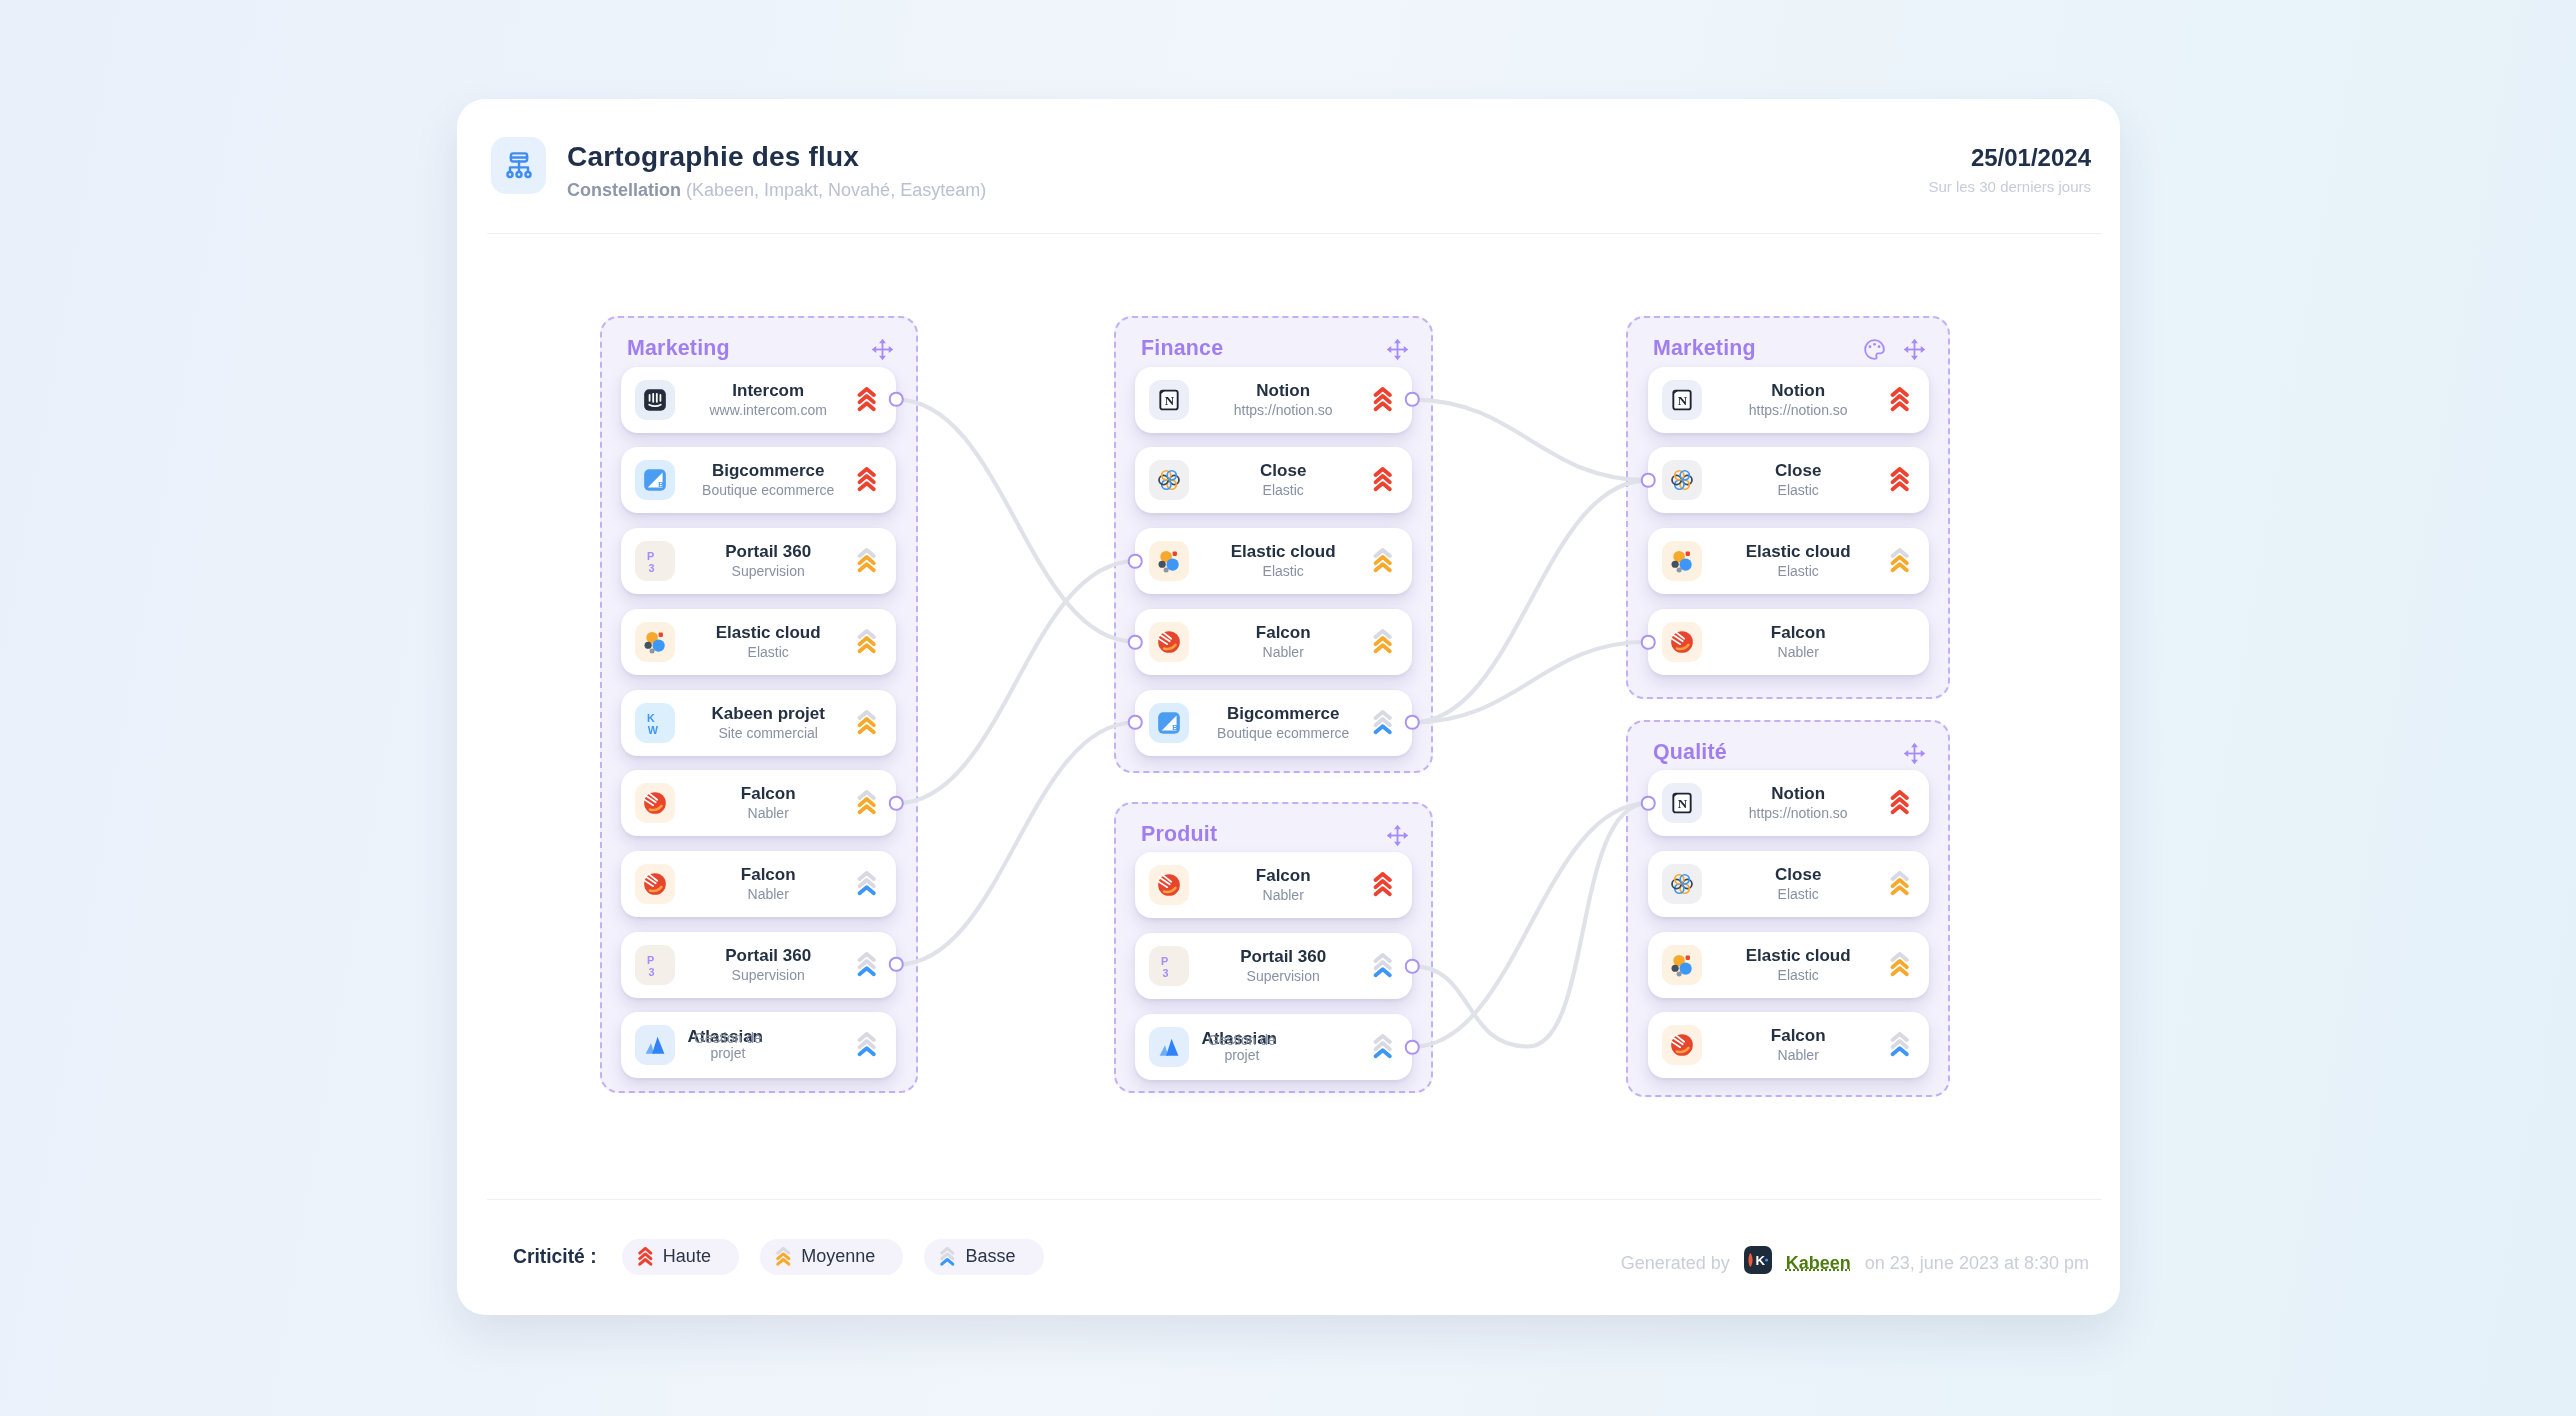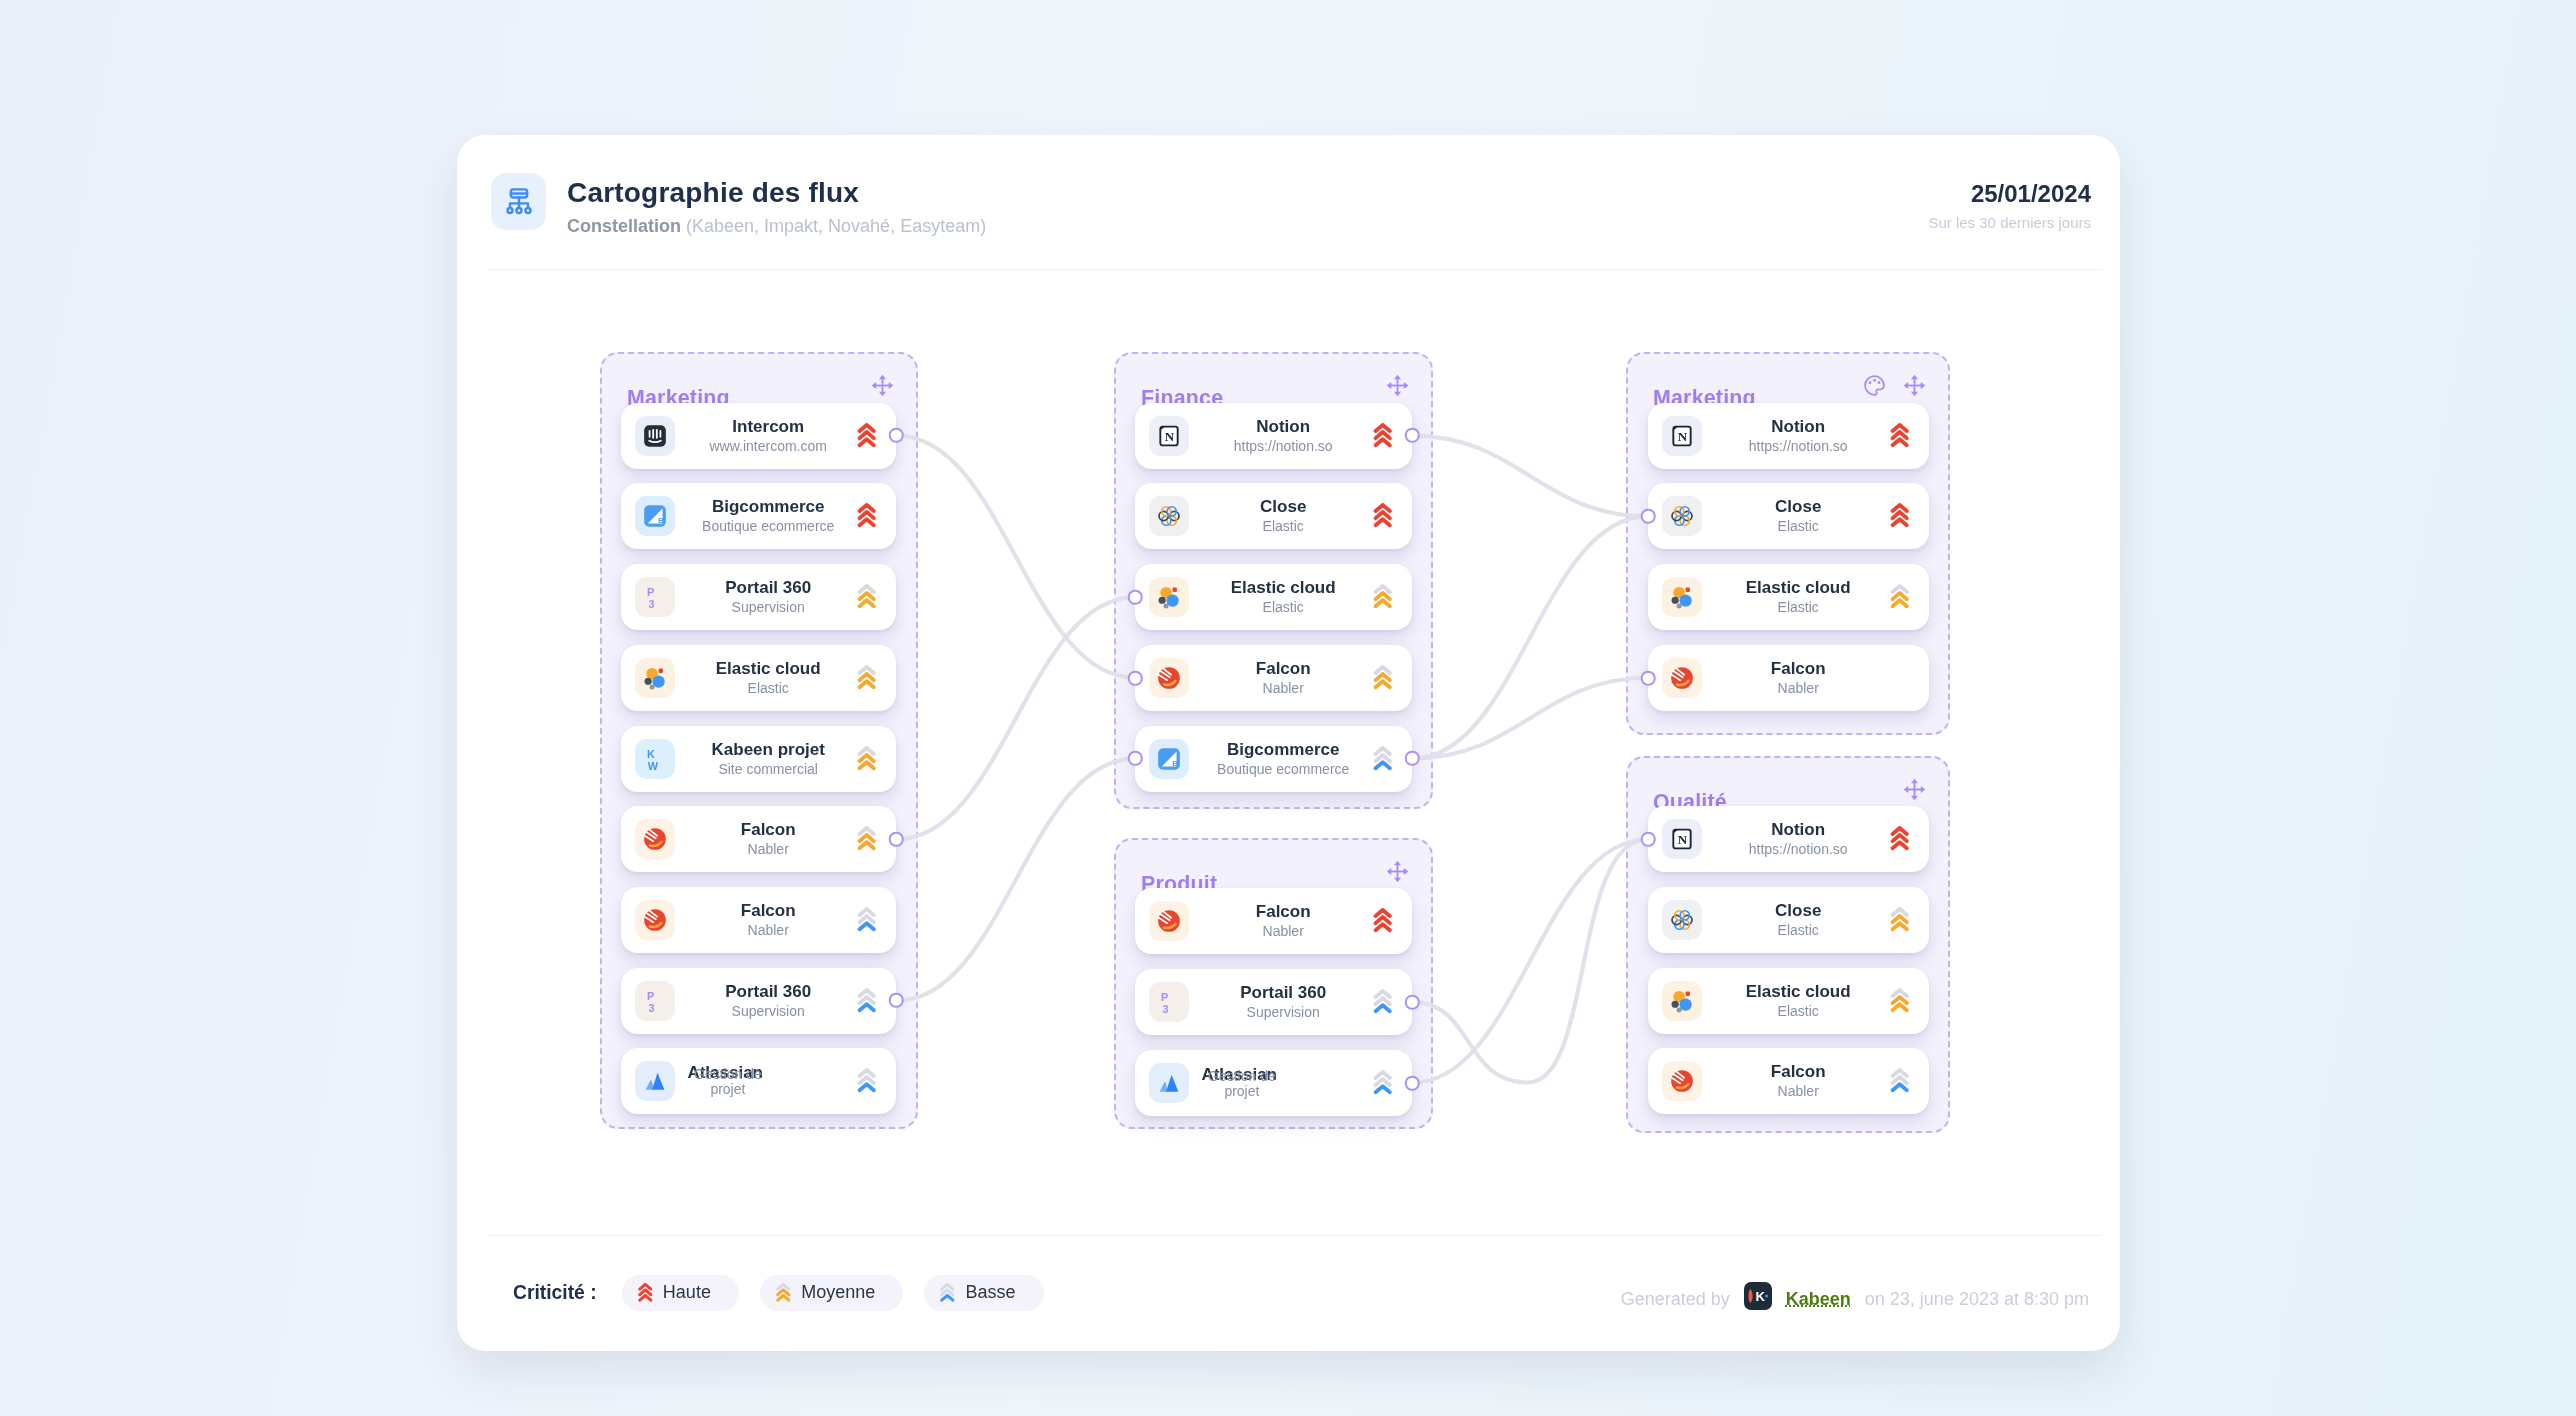--- a/index.html
+++ b/index.html
@@ -1,40 +1,40 @@
 <!DOCTYPE html>
 <html style="font-size:11px"><head>
 <meta charset="utf-8">
 <style>
   * { margin:0; padding:0; box-sizing:border-box; }
   html,body { width:2576px; height:1416px; overflow:hidden;
     font-family:"Liberation Sans", sans-serif; }
   body { background:linear-gradient(100deg,#e9f0f9 0%,#f1f6fc 45%,#e4f1f8 100%); }
 
   .panel { position:absolute; left:457px; top:99px; width:1663px; height:1216px;
-    background:#ffffff; border-radius:28px; box-shadow:0 21px 48px rgba(35,48,90,.10);margin-top:36px; }
+    background:#ffffff; border-radius:28px; box-shadow:0 21px 48px rgba(35,48,90,.10); }
 
   
   .hdr { position:absolute; left:34px; top:38px; right:29px; height:83px; }
   .app-tile { position:absolute; left:0; top:0; width:55px; height:57px;
     background:#e7f1fd; border-radius:15px; display:flex; align-items:center; justify-content:center; }
   .app-tile svg { width:36px; height:36px; }
   .hdr-title { position:absolute; left:76px; top:4.1px; font-size:28px; font-weight:bold; color:#20304a; letter-spacing:0.2px; }
   .hdr-sub { position:absolute; left:76px; top:43px; font-size:18px; color:#b9c0cf; }
   .hdr-sub b { color:#8d97a9; font-weight:bold; }
   .hdr-date { position:absolute; right:0; top:7px; text-align:right; }
   .hdr-date .d { font-size:24px; font-weight:bold; color:#20304a; }
   .hdr-date .c { font-size:15px; color:#c6ccda; margin-top:5.5px; }
   .rule { position:absolute; left:30px; right:18px; height:1.4px; background:#eef0f5; }
   .rule.top { top:134px; } .rule.bot { top:1100px; }
 
   
   #diagram { position:absolute; inset:0; }
   .group { position:absolute; background:#f3f1fc; border:2.1px dashed #c2b1f5; border-radius:18px; }
-  .gtitle { position:absolute; left:25px; top:32px; font-size:21.4px; font-weight:bold; color:#a07ef0; letter-spacing:0.2px; }
+  .gtitle { position:absolute; left:25px; top:18px; font-size:21.4px; font-weight:bold; color:#a07ef0; letter-spacing:0.2px; }
   .gicons { position:absolute; right:21px; top:19.3px; display:flex; gap:15px; }
   .gicons span { width:25px; height:25px; display:inline-flex; cursor:pointer; }
   .gicons svg { width:25px; height:25px; }
 
   #edges { position:absolute; left:0; top:0; pointer-events:none; }
   #edges path { fill:none; stroke:#e0e2e9; stroke-width:6; stroke-linecap:round; }
 
   .card { position:absolute; background:#fff; border-radius:16.6px;
     box-shadow:0 8.3px 15px rgba(112,104,168,.18), 0 1.4px 3.4px rgba(112,104,168,.10);
     display:flex; align-items:center; padding:0 18px 0 14px; }

